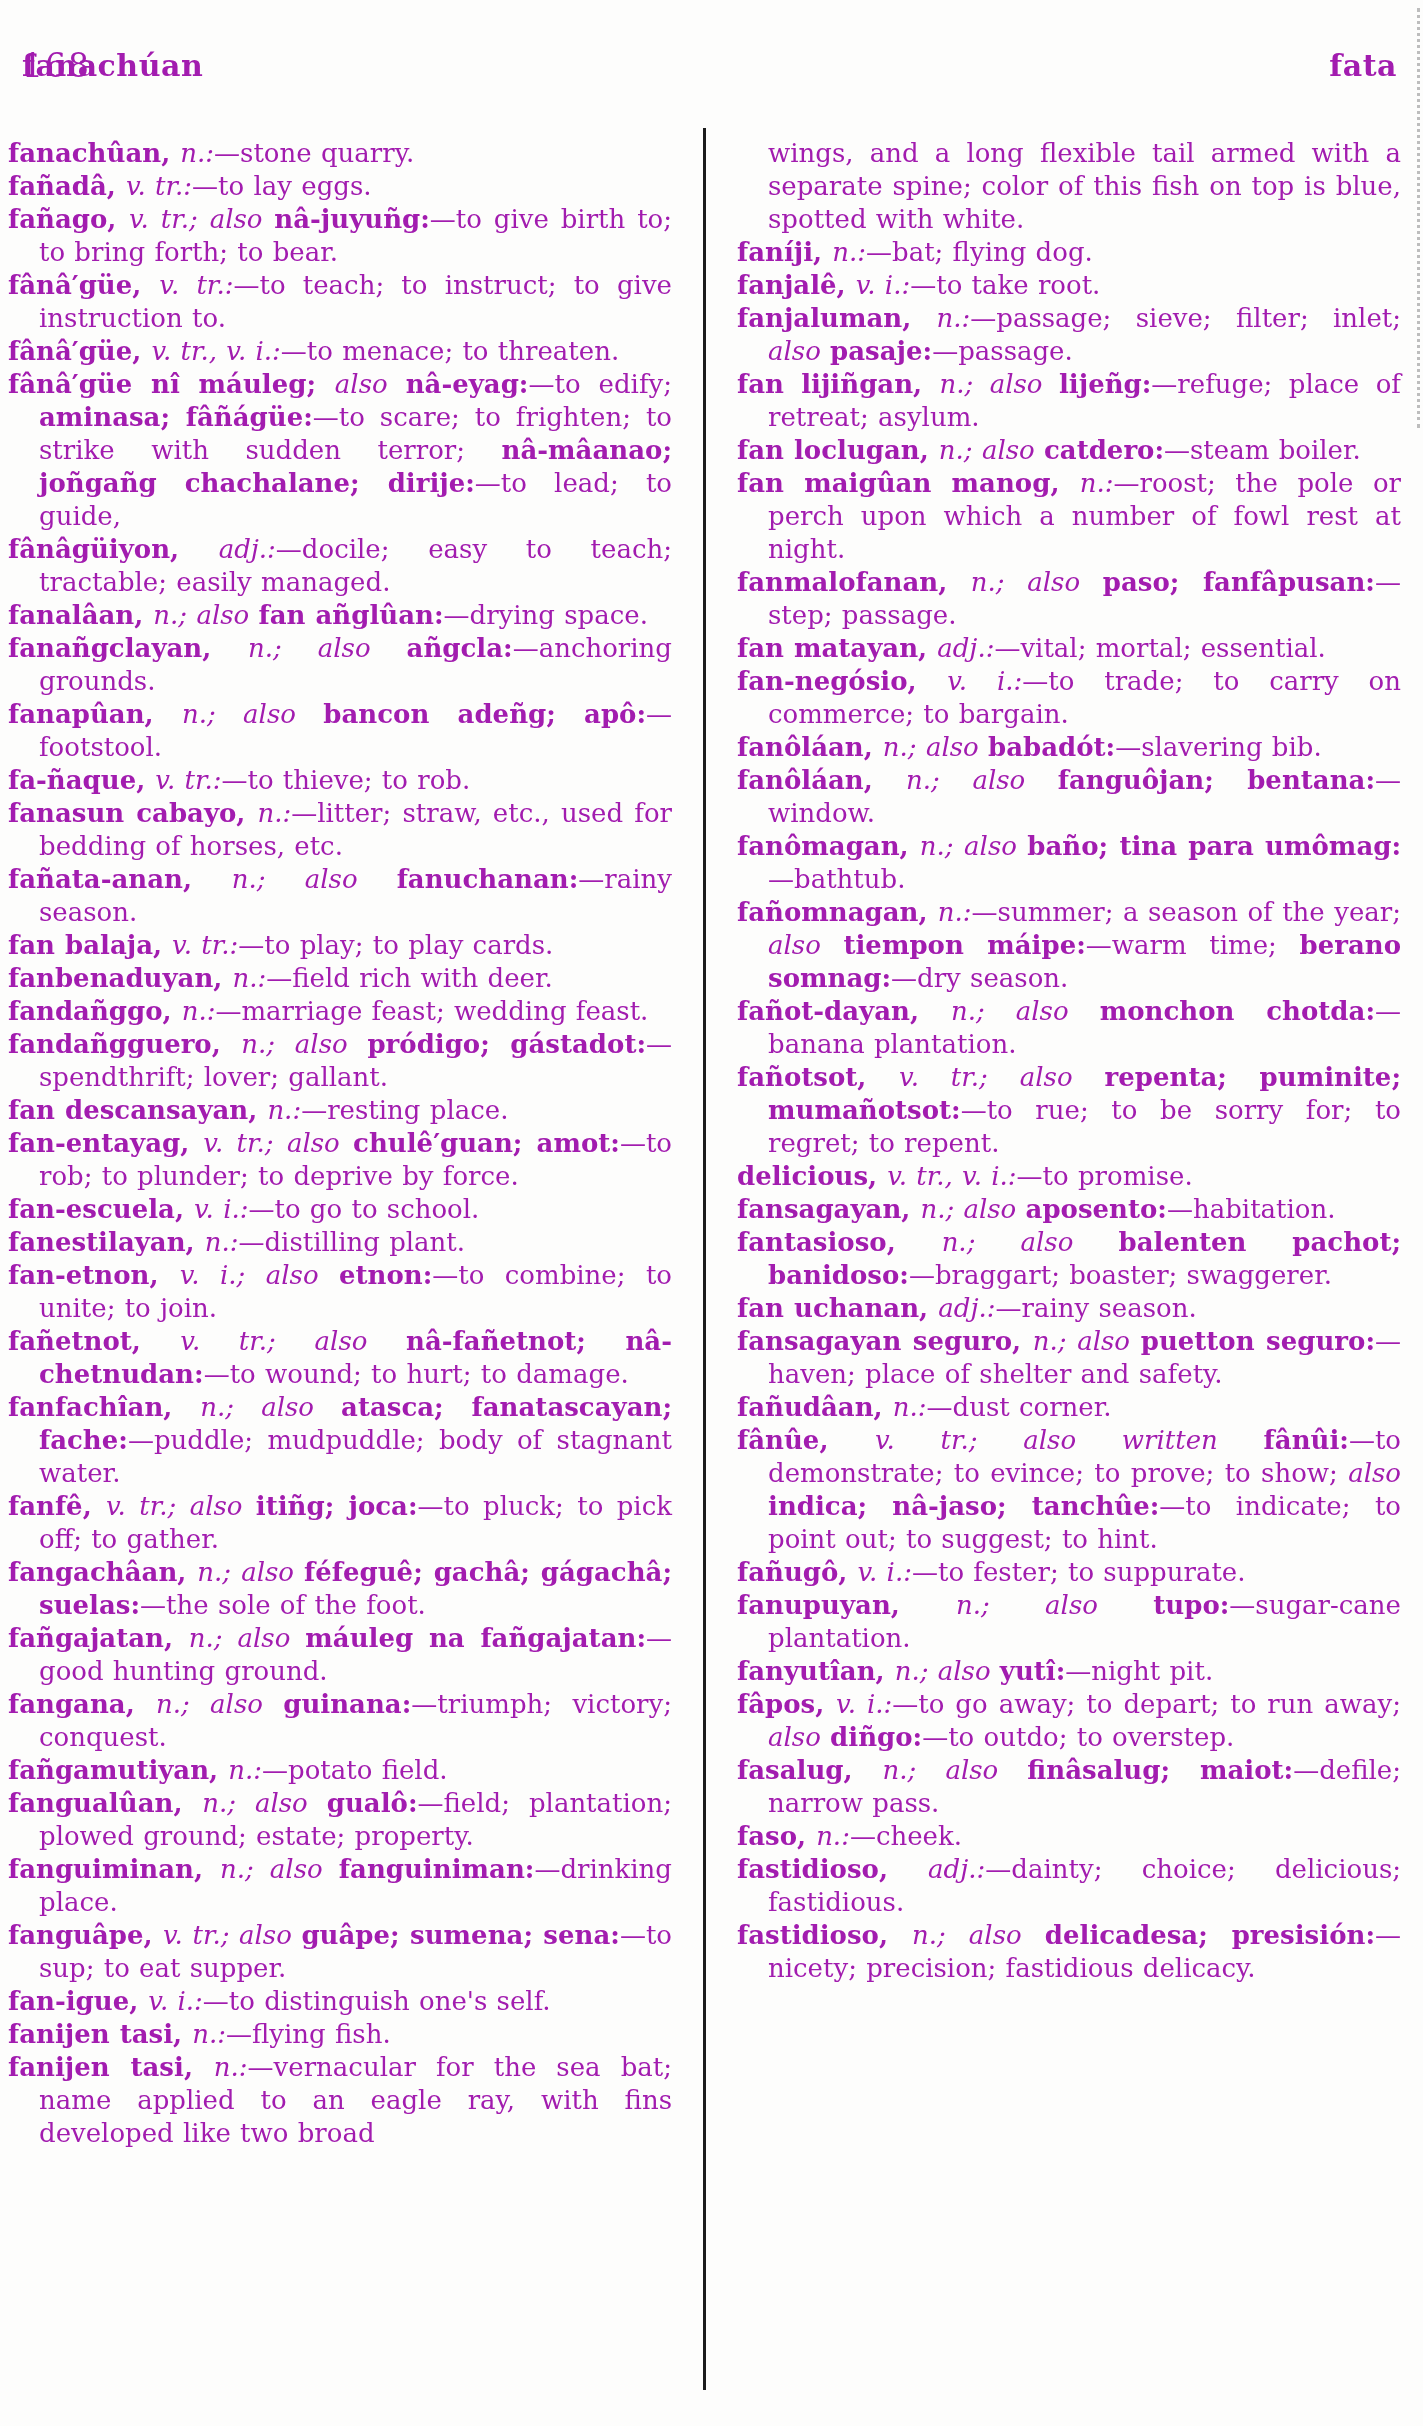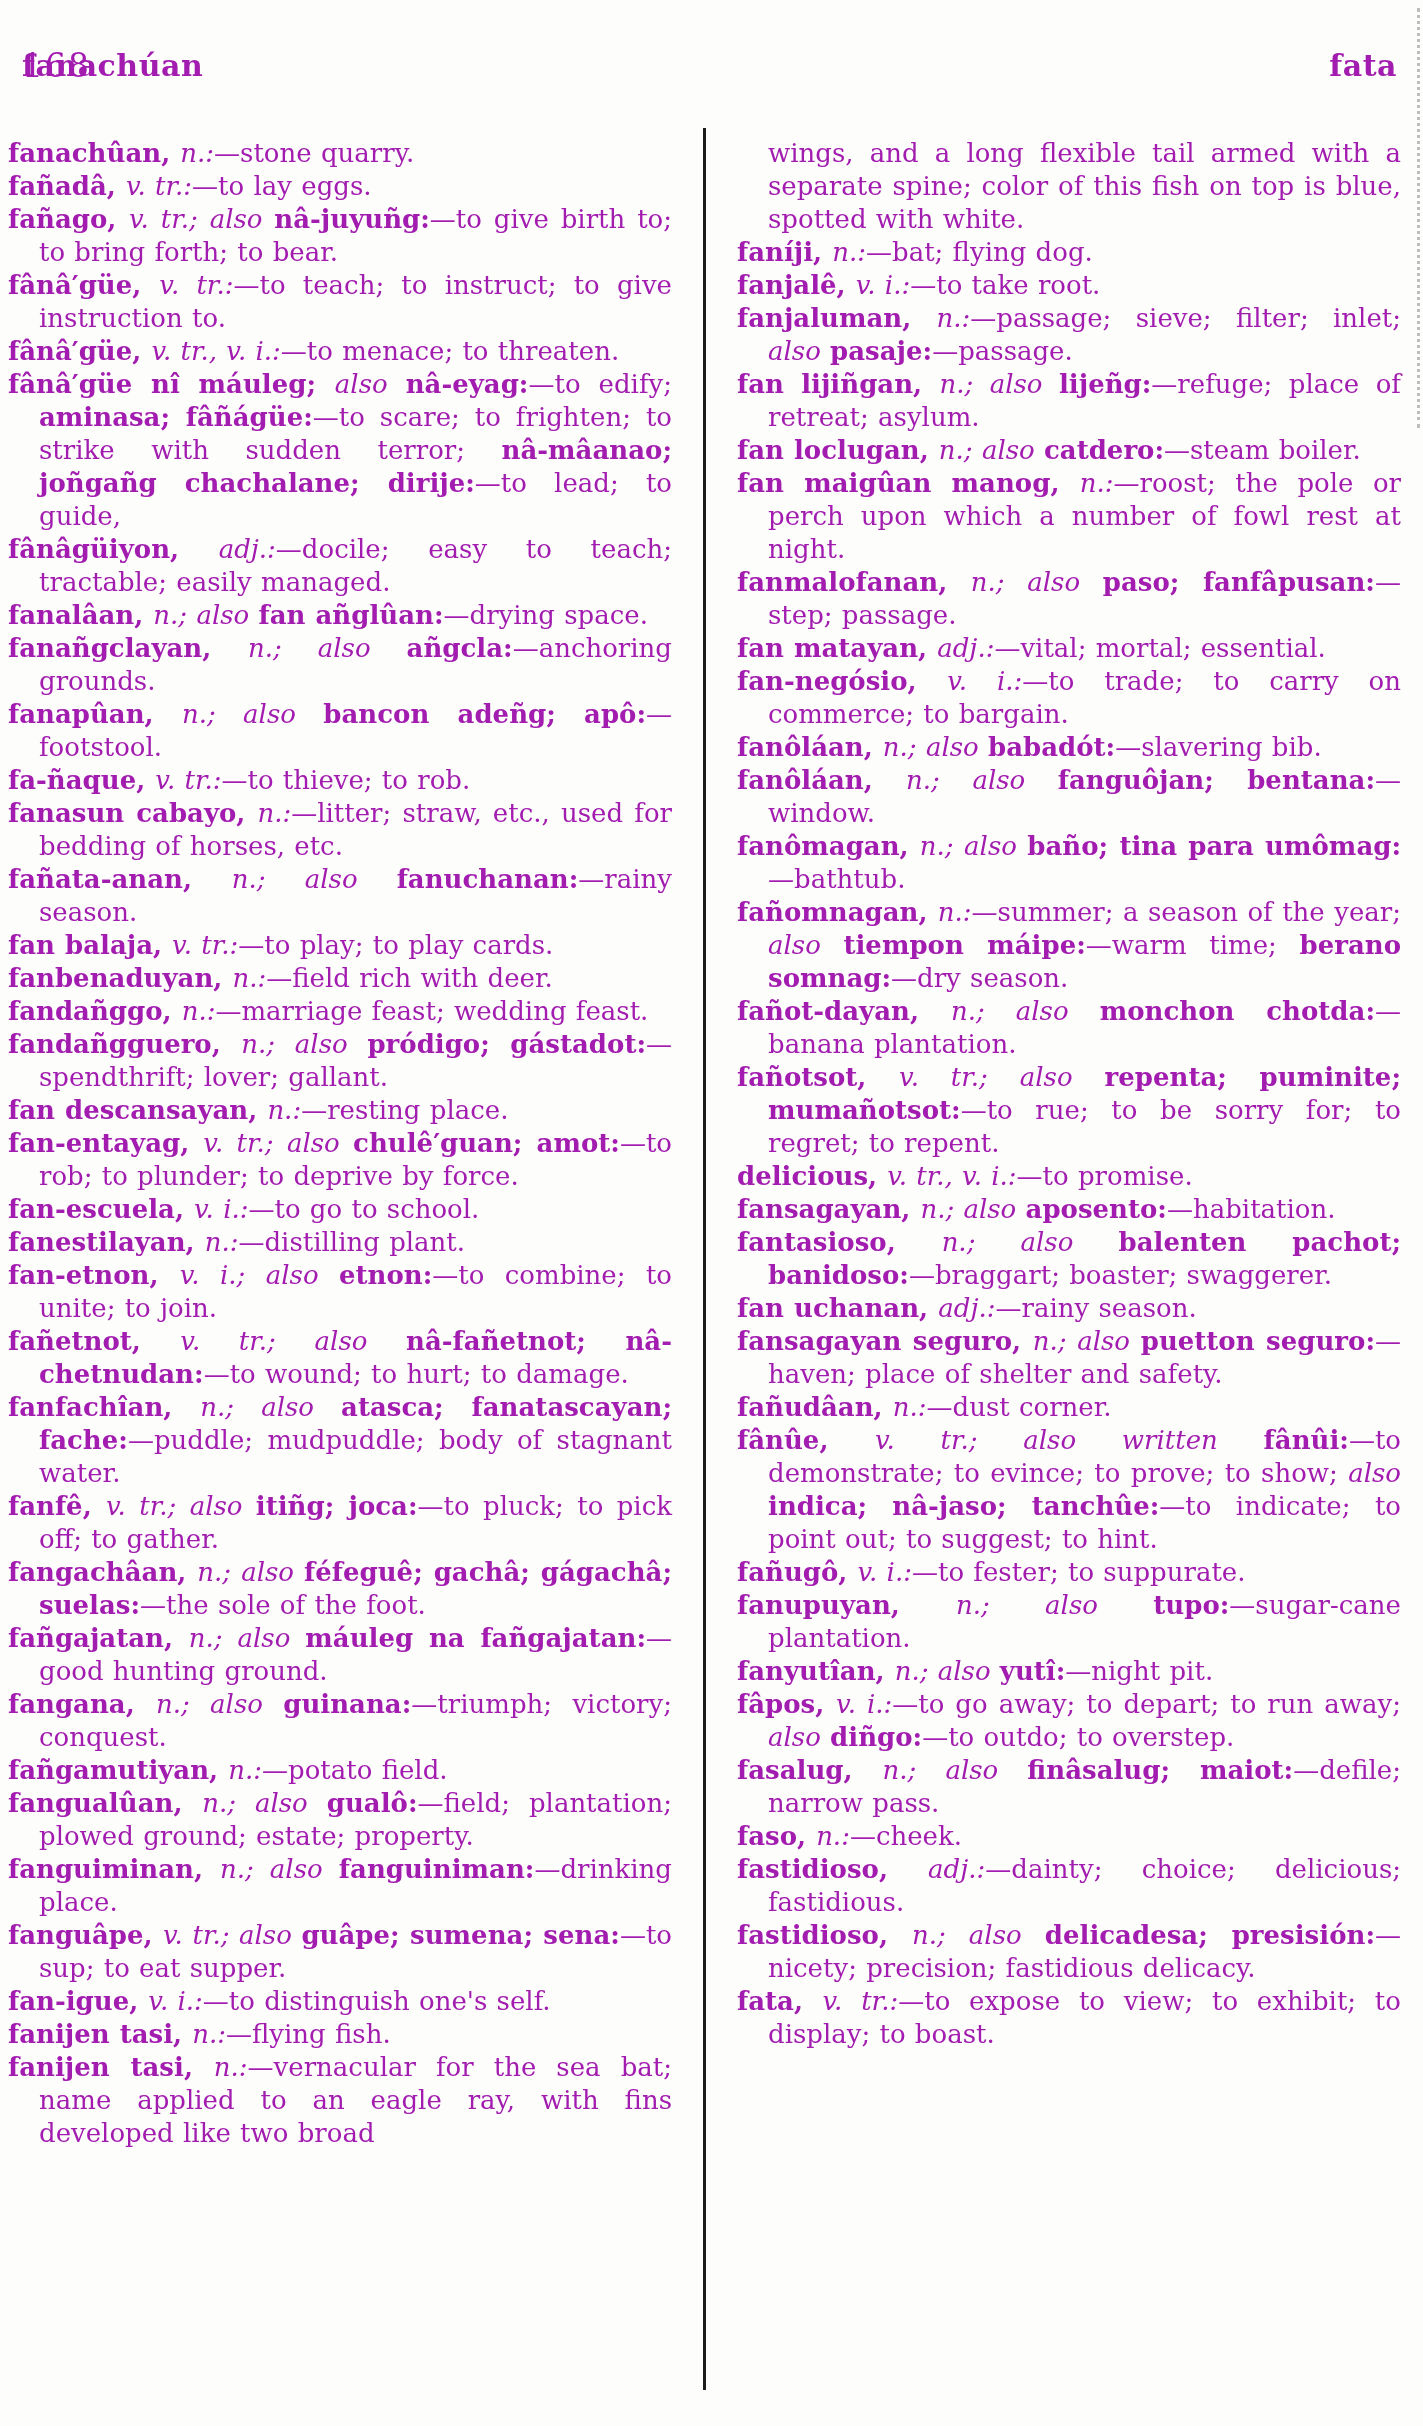--- a/index.html
+++ b/index.html
@@ -115,17 +115,16 @@
       <p class="entry"><span class="seg-b">fañudâan, </span><span class="seg-i">n.:</span><span class="seg-r">—dust corner.</span></p>
       <p class="entry"><span class="seg-b">fânûe, </span><span class="seg-i">v. tr.; also written </span><span class="seg-b">fânûi:</span><span class="seg-r">—to demonstrate; to evince; to prove; to show; </span><span class="seg-i">also </span><span class="seg-b">indica; nâ-jaso; tanchûe:</span><span class="seg-r">—to indicate; to point out; to suggest; to hint.</span></p>
       <p class="entry"><span class="seg-b">fañugô, </span><span class="seg-i">v. i.:</span><span class="seg-r">—to fester; to suppurate.</span></p>
       <p class="entry"><span class="seg-b">fanupuyan, </span><span class="seg-i">n.; also </span><span class="seg-b">tupo:</span><span class="seg-r">—sugar-cane plantation.</span></p>
       <p class="entry"><span class="seg-b">fanyutîan, </span><span class="seg-i">n.; also </span><span class="seg-b">yutî:</span><span class="seg-r">—night pit.</span></p>
       <p class="entry"><span class="seg-b">fâpos, </span><span class="seg-i">v. i.:</span><span class="seg-r">—to go away; to depart; to run away; </span><span class="seg-i">also </span><span class="seg-b">diñgo:</span><span class="seg-r">—to outdo; to overstep.</span></p>
       <p class="entry"><span class="seg-b">fasalug, </span><span class="seg-i">n.; also </span><span class="seg-b">finâsalug; maiot:</span><span class="seg-r">—defile; narrow pass.</span></p>
       <p class="entry"><span class="seg-b">faso, </span><span class="seg-i">n.:</span><span class="seg-r">—cheek.</span></p>
       <p class="entry"><span class="seg-b">fastidioso, </span><span class="seg-i">adj.:</span><span class="seg-r">—dainty; choice; delicious; fastidious.</span></p>
       <p class="entry"><span class="seg-b">fastidioso, </span><span class="seg-i">n.; also </span><span class="seg-b">delicadesa; presisión:</span><span class="seg-r">—nicety; precision; fastidious delicacy.</span></p>
-      <p class="entry"><span class="seg-b">fata, </span><span class="seg-i">v. tr.:</span><span class="seg-r">—to expose to view; to exhibit; to display; to boast.</span></p>
     </div>
 
   <div class="artifact"></div>
 </div>
 
 </body></html>

